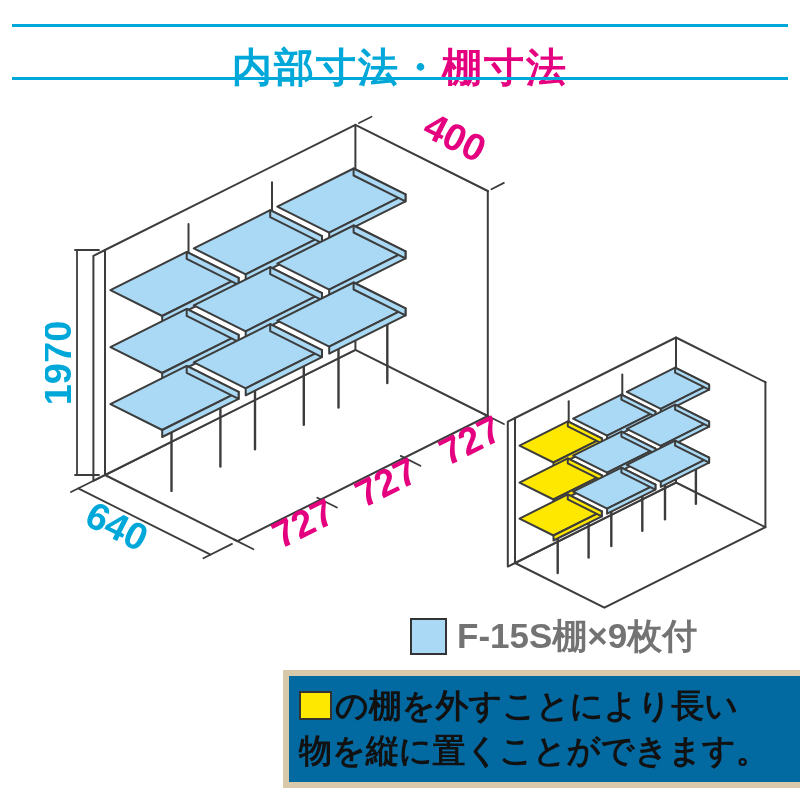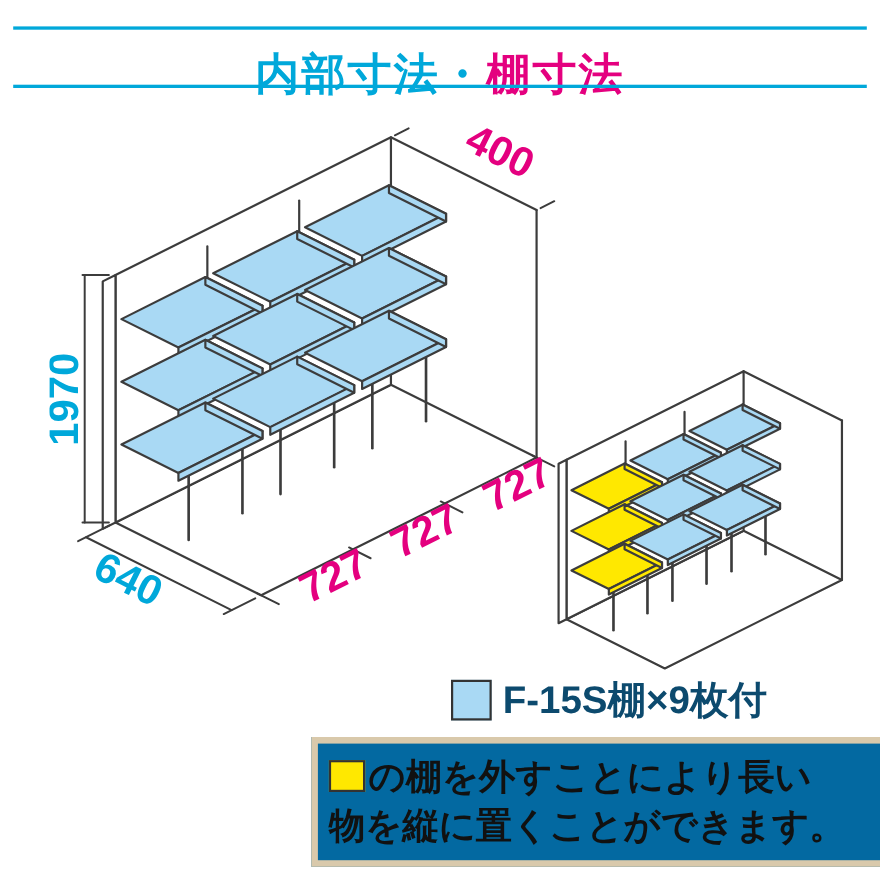--- a/index.html
+++ b/index.html
@@ -13,21 +13,21 @@
   .t-cyan{color:var(--cyan,#00a8da);fill:var(--cyan,#00a8da);}
   .t-magenta{color:var(--magenta,#e4007f);fill:var(--magenta,#e4007f);}
   .shed{position:absolute;}
   #shed-main{left:45px;top:95px;}
   #shed-small{left:470px;top:318px;}
   .dim{font-family:"Liberation Sans","DejaVu Sans",sans-serif;font-size:38px;font-weight:700;}
   .legend{position:absolute;left:410px;top:613px;display:flex;align-items:center;gap:10px;}
   .swatch{display:inline-block;border:2.5px solid #333;box-sizing:border-box;}
   .swatch-blue{width:37px;height:37px;background:var(--shelf-blue,#a9d9f4);}
   .swatch-yellow{width:33px;height:29px;background:var(--shelf-yellow,#ffe800);vertical-align:-3px;margin-right:3px;}
-  .legend-label{font-size:35px;font-weight:700;color:#0c4a6e;}
+  .legend-label{font-size:35px;font-weight:700;color:#737373;}
   .note-box{position:absolute;left:283px;top:670px;width:610px;box-sizing:border-box;
             border:6px solid var(--note-border,#d9c9ab);background:#0369a1;padding:7px 10px 9px;
             font-size:33px;line-height:45px;font-weight:600;color:#111;}
 </style>
 </head>
 <body>
 
 <div class="page">
 
   <div class="rule rule-top"></div>

